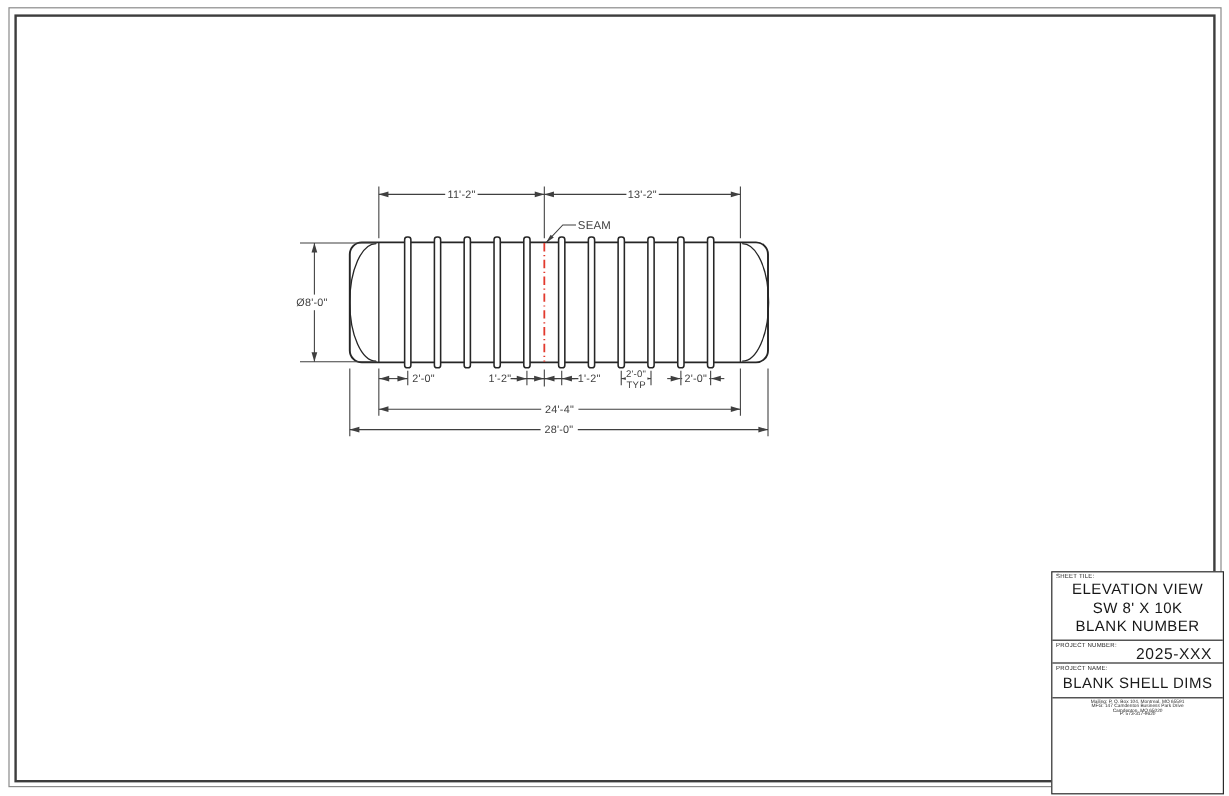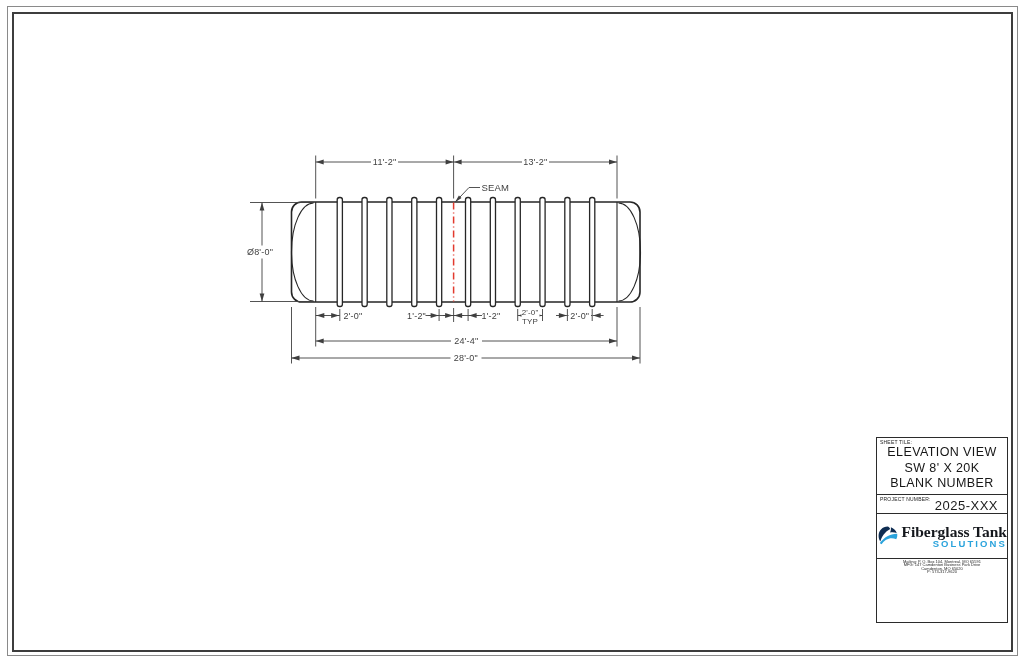--- a/index.html
+++ b/index.html
@@ -6,21 +6,21 @@
   .page{position:relative;width:1024px;height:663px;background:#fff;overflow:hidden;
         font-family:"Liberation Sans",sans-serif;}
   .border-outer{position:absolute;left:7px;top:6px;right:6px;bottom:7px;
         border:1.5px solid #8a8a8a;}
   .border-inner{position:absolute;left:12px;top:12px;right:11px;bottom:11px;
         border:2px solid #3d3d3d;}
   svg.drawing{position:absolute;left:0;top:0;}
   svg text{font-family:"Liberation Sans",sans-serif;fill:#3f3f3f;letter-spacing:.2px;}
 
   
-  .title-block{position:absolute;left:876px;top:437px;width:132px;height:186px;
+  .title-block{position:absolute;left:876px;top:476px;width:144px;height:186px;
         box-sizing:border-box;border:1.5px solid #2b2b2b;background:#fff;color:#1b1b1b;}
   .tb-row{box-sizing:border-box;border-bottom:1.4px solid #2b2b2b;position:relative;overflow:hidden;}
   .tb-label{font-size:5px;letter-spacing:.2px;color:#222;padding:2px 0 0 3px;line-height:5px;}
   .tb-sheet{height:57px;}
   .tb-sheet .tb-lines{text-align:center;font-size:12.5px;line-height:15.5px;
         letter-spacing:.4px;color:#161616;}
   .tb-number{height:19px;}
   .tb-number .tb-value{position:absolute;right:9px;top:3px;font-size:13px;letter-spacing:.5px;text-align:center;}
   .tb-name{height:29px;}
   .tb-name .tb-value{text-align:center;font-size:12.5px;letter-spacing:.4px;margin-top:2px;}
@@ -155,43 +155,36 @@
       <text x="465.8" y="361" text-anchor="middle">28'-0"</text>
     </g>
   </svg>
 
   <div class="title-block">
 
     <div class="tb-row tb-sheet">
       <div class="tb-label">SHEET TILE:</div>
       <div class="tb-lines">
         <div>ELEVATION VIEW</div>
-        <div>SW 8' X 20K</div>
+        <div>SW 8' X 10K</div>
         <div>BLANK NUMBER</div>
       </div>
     </div>
 
     <div class="tb-row tb-number">
       <div class="tb-label">PROJECT NUMBER:</div>
       <div class="tb-value">2025-XXX</div>
     </div>
 
+    <div class="tb-row tb-name">
+      <div class="tb-label">PROJECT NAME:</div>
+      <div class="tb-value">BLANK SHELL DIMS</div>
+    </div>
 
 
-    <div class="tb-logo">
-      <svg width="22" height="22" viewBox="0 0 24 24">
-        <path d="M12 1.5 C6 1.5 2 6 1.8 11.5 C1.7 14 2.4 16.3 3.8 18.2 C4.8 13.5 8.5 7.5 14.8 4.2 C13.9 2.6 13 1.8 12 1.5 Z" fill="#0f2d52"></path>
-        <path d="M15.5 2.2 C18.5 3.2 21 5.5 22.1 8.6 C19.5 7.6 17 7.5 14.6 8 C15.6 6 15.8 4 15.5 2.2 Z" fill="#0f2d52"></path>
-        <path d="M3.2 19.8 C8 13.2 15 9.2 22.6 9.4 C22.9 11.5 22.5 13.8 21.5 15.7 C15.5 12.8 8.8 15.5 5.2 21.3 C4.4 20.9 3.7 20.4 3.2 19.8 Z" fill="#2aa3dc"></path>
-      </svg>
-      <div class="logo-text">
-        <div class="logo-name">Fiberglass Tank</div>
-        <div class="logo-sub">SOLUTIONS</div>
-      </div>
-    </div>
 
     <div class="tb-row tb-address">
       <div>Mailing: P. O. Box 104, Montreal, MO 65591</div>
       <div>MFG: 147 Camdenton Business Park Drive</div>
       <div>Camdenton, MO 65020</div>
       <div>P: 573-317-9620</div>
     </div>
 
   </div>
 </div>

